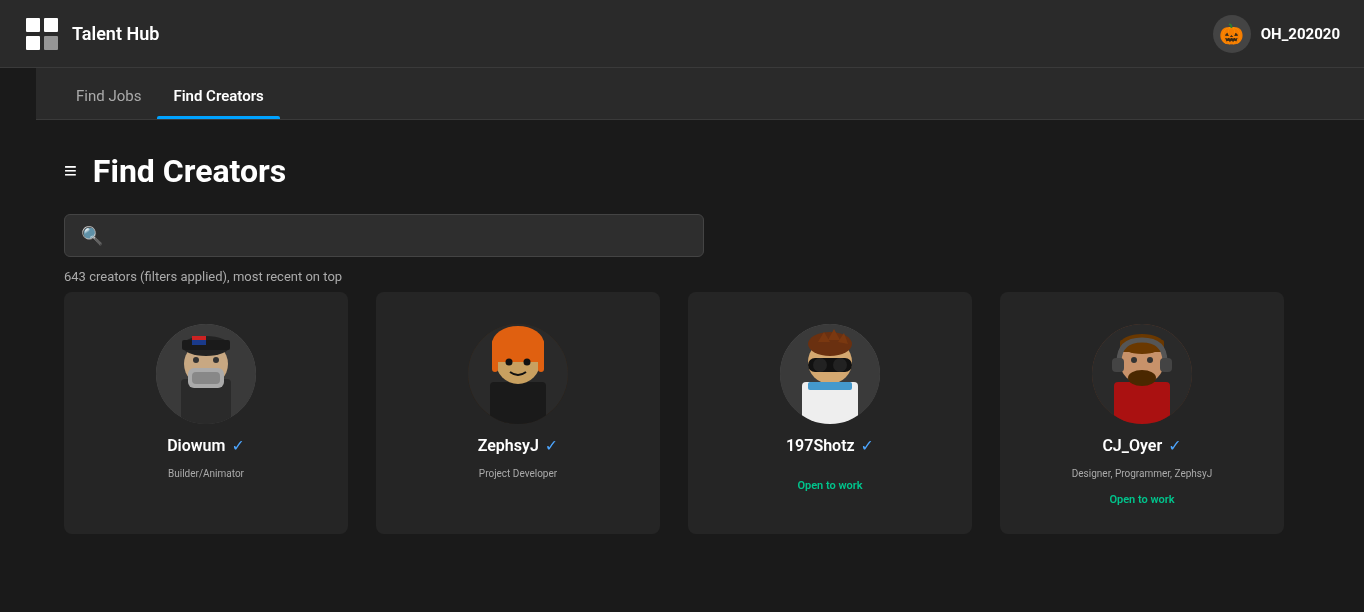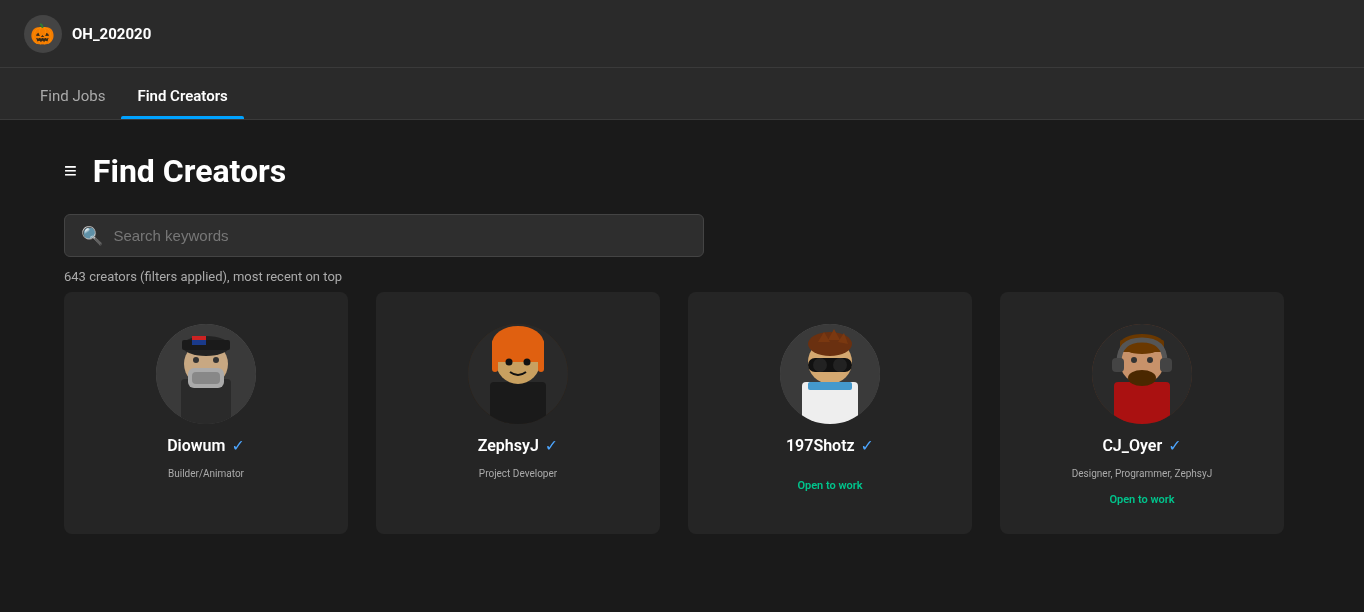--- a/index.html
+++ b/index.html
@@ -78,20 +78,21 @@
     }
 
     
     .nav-tabs {
       background-color: #2a2a2a;
       display: flex;
       align-items: flex-end;
       padding: 0 24px;
       height: 52px;
       border-bottom: 1px solid #3a3a3a;
+      margin-left: 36px;
     }
 
     .nav-tab {
       padding: 0 16px 14px 16px;
       font-size: 15px;
       cursor: pointer;
       color: #aaaaaa;
       position: relative;
       height: 100%;
       display: flex;
@@ -251,20 +252,31 @@
     .open-to-work {
       font-size: 11px;
       font-weight: 600;
       color: #00c48c;
     }
   </style>
 </head>
 <body>
 
 <header class="header">
+  <div class="header-left">
+    <div class="logo-icon">
+      <svg viewBox="0 0 36 36" fill="none" xmlns="http://www.w3.org/2000/svg">
+        <rect x="2" y="2" width="14" height="14" rx="1" fill="white"></rect>
+        <rect x="20" y="2" width="14" height="14" rx="1" fill="white"></rect>
+        <rect x="2" y="20" width="14" height="14" rx="1" fill="white"></rect>
+        <rect x="20" y="20" width="14" height="14" rx="1" fill="white" opacity="0.5"></rect>
+      </svg>
+    </div>
+    <span class="header-title">Talent Hub</span>
+  </div>
   <div class="header-right">
     <div class="user-avatar">
       <span>🎃</span>
     </div>
     <span class="user-name">OH_202020</span>
   </div>
 </header>
 
 <nav class="nav-tabs">
   <div class="nav-tab">
@@ -277,21 +289,20 @@
 
 <main class="main-content">
 
   <div class="page-header">
     <span class="filter-icon">≡</span>
     <h1 class="page-title">Find Creators</h1>
   </div>
 
   <div class="search-bar">
     <span class="search-icon">🔍</span>
-    <input type="text" class="search-input" placeholder="Search keywords" style="">
   </div>
 
   <p class="results-count">643 creators (filters applied), most recent on top</p>
 
   <div class="creators-grid">
 
     <div class="creator-card">
       <div class="creator-avatar avatar-diowum">
         <svg viewBox="0 0 100 100" xmlns="http://www.w3.org/2000/svg" width="100" height="100">
           <circle cx="50" cy="50" r="50" fill="#3a3a3a"></circle>

